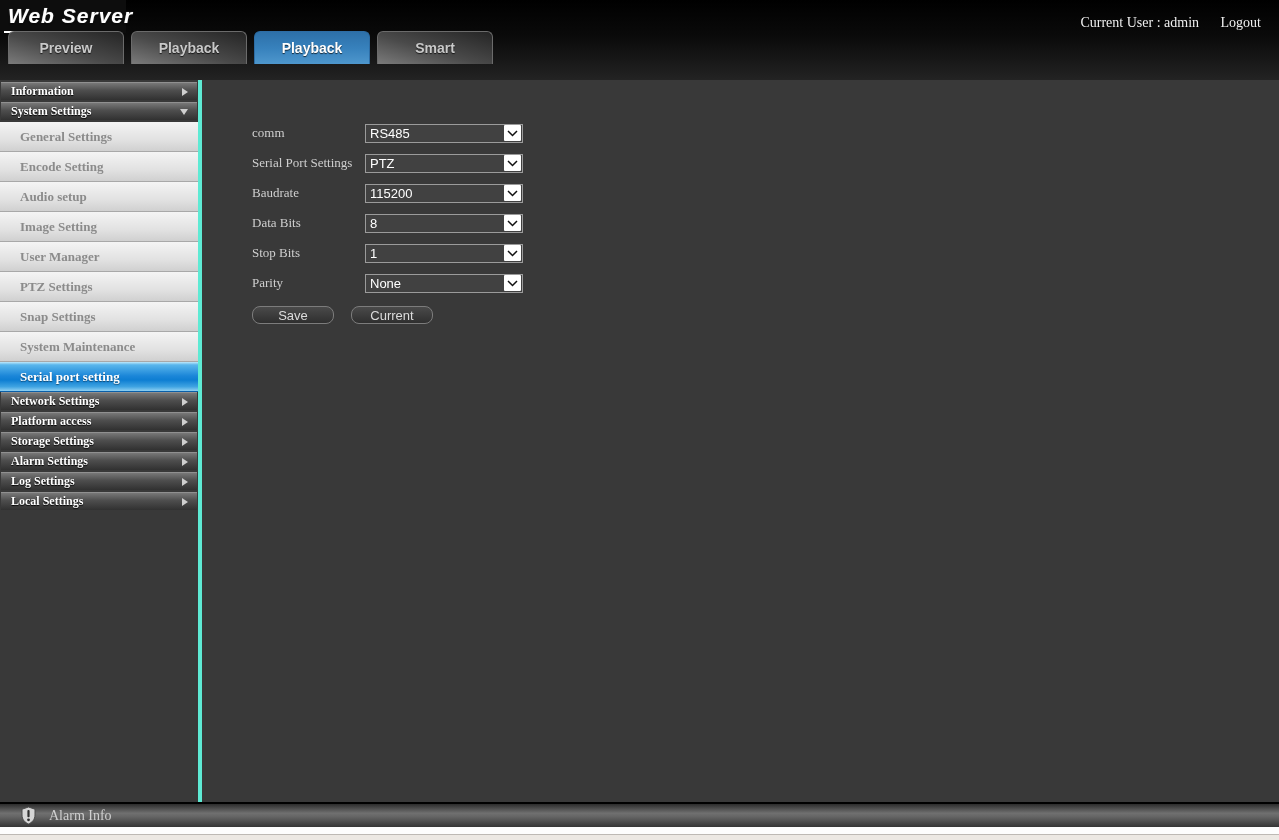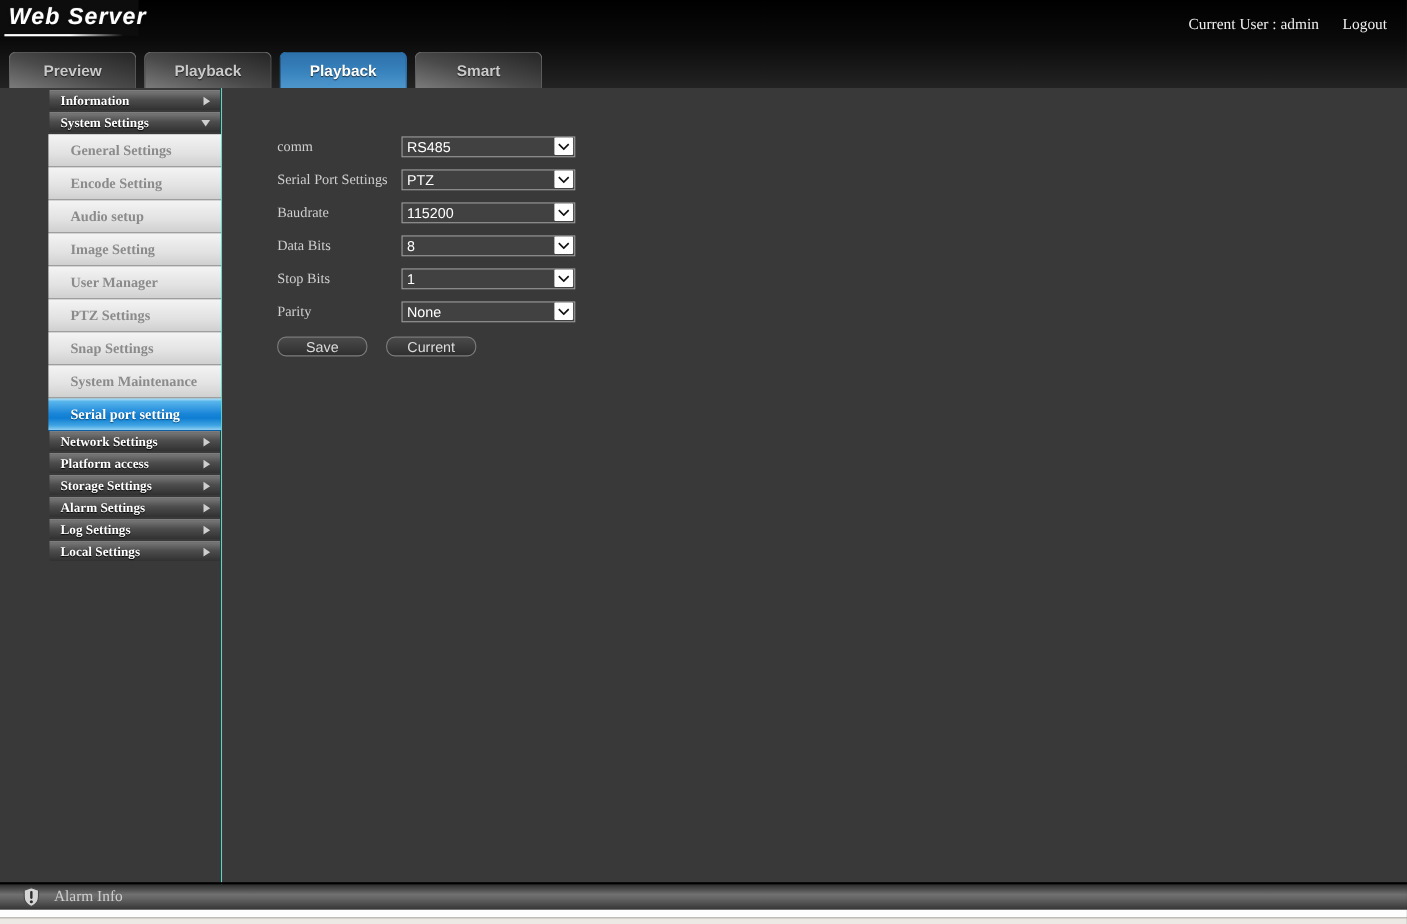--- a/index.html
+++ b/index.html
@@ -31,43 +31,42 @@
     background:linear-gradient(to right, #ffffff 55%, rgba(255,255,255,0) 100%);
   }
   .user-area {
     position:absolute; right:18px; top:15px;
     color:#f0f0f0; font-size:14px;
   }
   .user-area .logout { margin-left:18px; cursor:pointer; }
 
   
   .tabbar {
-    position:absolute; left:8px; bottom:0; display:flex; gap:7px;
+    position:absolute; left:8px; bottom:16px; display:flex; gap:7px;
   }
   .tab {
     width:116px; height:33px;
     display:flex; align-items:center; justify-content:center;
     font-family:"Liberation Sans", sans-serif; font-weight:bold; font-size:14px;
     color:#c9c9c9; text-shadow:0 1px 1px rgba(0,0,0,.7);
     background:linear-gradient(to top right, #7b7b7b 0%, #4a4a4a 45%, #252525 100%);
     border:1px solid #6b6b6b; border-bottom:none;
     border-radius:6px 6px 0 0; cursor:pointer;
   }
   .tab.active {
     color:#fff;
     background:linear-gradient(to top, #4e97cd 0%, #3781bc 50%, #2d70a9 100%);
     border-color:#2d6da5;
   }
 
   
   .sidebar {
     position:absolute; left:0; top:80px; width:202px; height:724px;
-    background:#393939; border-right:1px solid #5eead4;
+    background:#393939; border-right:4px solid #5eead4;
     padding-top:2px;
-    padding-left:44px;
   }
   .side-group {
     height:18px; margin:0 1px 2px 1px;
     display:flex; align-items:center; justify-content:space-between;
     padding:0 9px 0 10px;
     background:linear-gradient(to bottom, #787878 0%, #4d4d4d 45%, #313131 100%);
     border-top:1px solid #909090;
     color:#fff; font-weight:bold; font-size:12px;
     text-shadow:0 1px 1px #000; cursor:pointer;
   }

